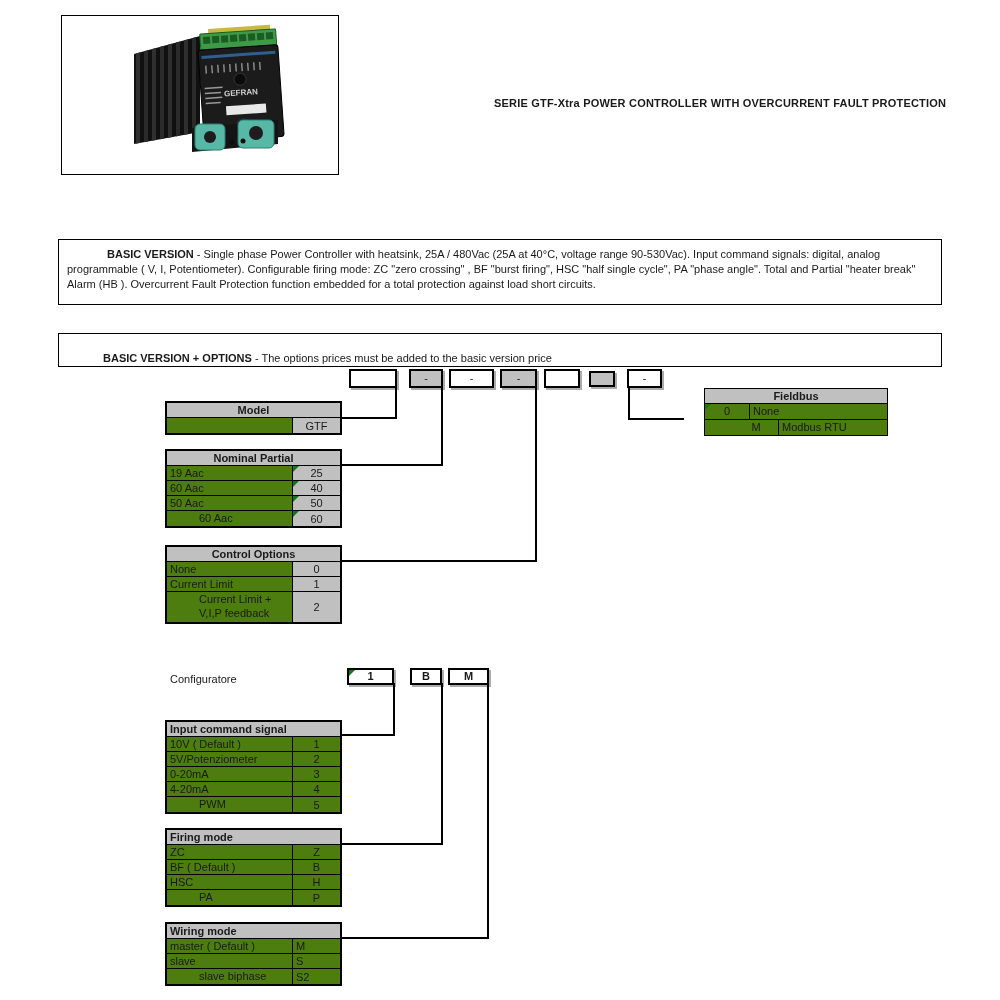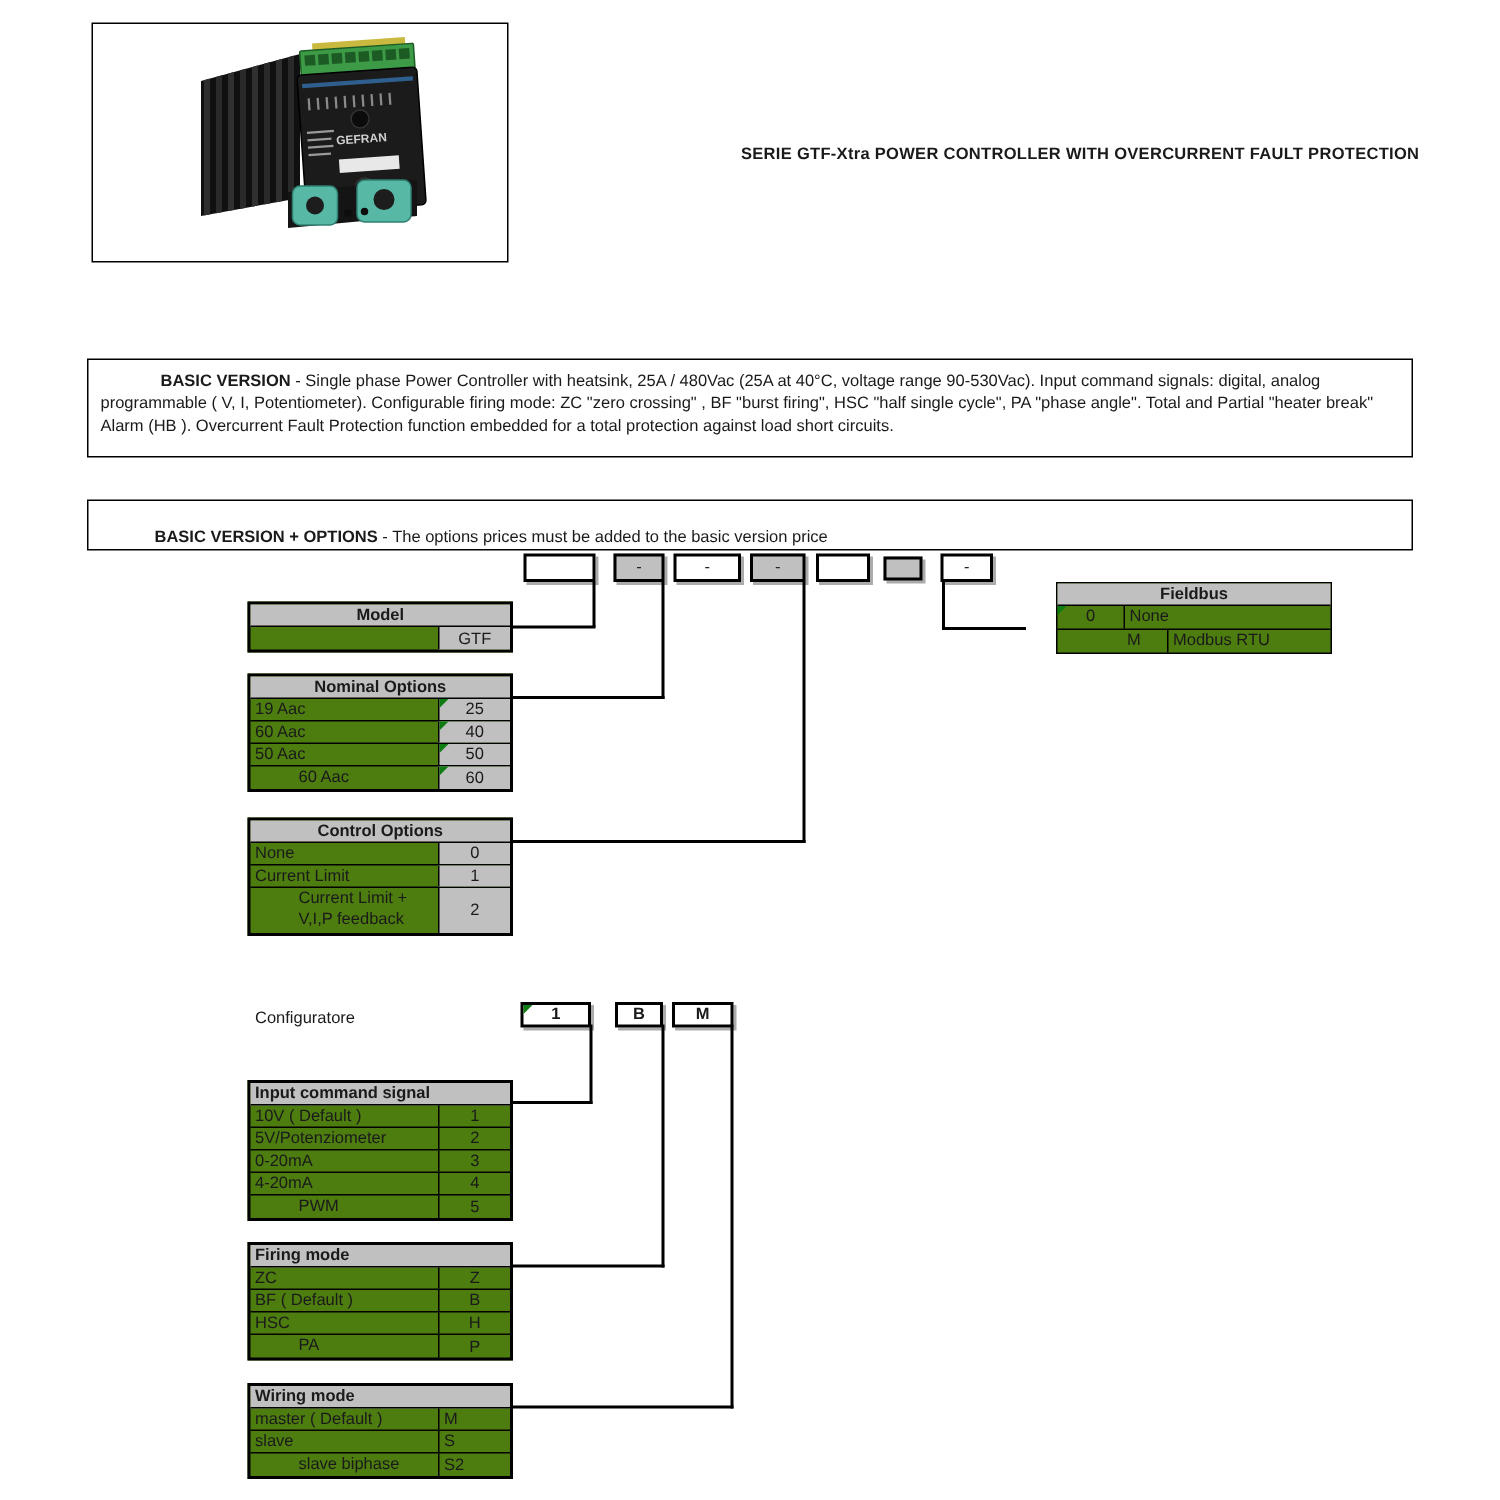--- a/index.html
+++ b/index.html
@@ -186,21 +186,21 @@
 
   <div class="tbl grayvals" style="left:165px; top:401px;">
     <div class="hdr center">Model</div>
     <div class="row">
       <div class="cell-l"></div>
       <div class="cell-v">GTF</div>
     </div>
   </div>
 
   <div class="tbl grayvals" style="left:165px; top:449px;">
-    <div class="hdr center">Nominal Options</div>
+    <div class="hdr center">Nominal Partial</div>
     <div class="row">
       <div class="cell-l">19 Aac</div>
       <div class="cell-v note">25</div>
     </div>
     <div class="row">
       <div class="cell-l">60 Aac</div>
       <div class="cell-v note">40</div>
     </div>
     <div class="row">
       <div class="cell-l">50 Aac</div>

